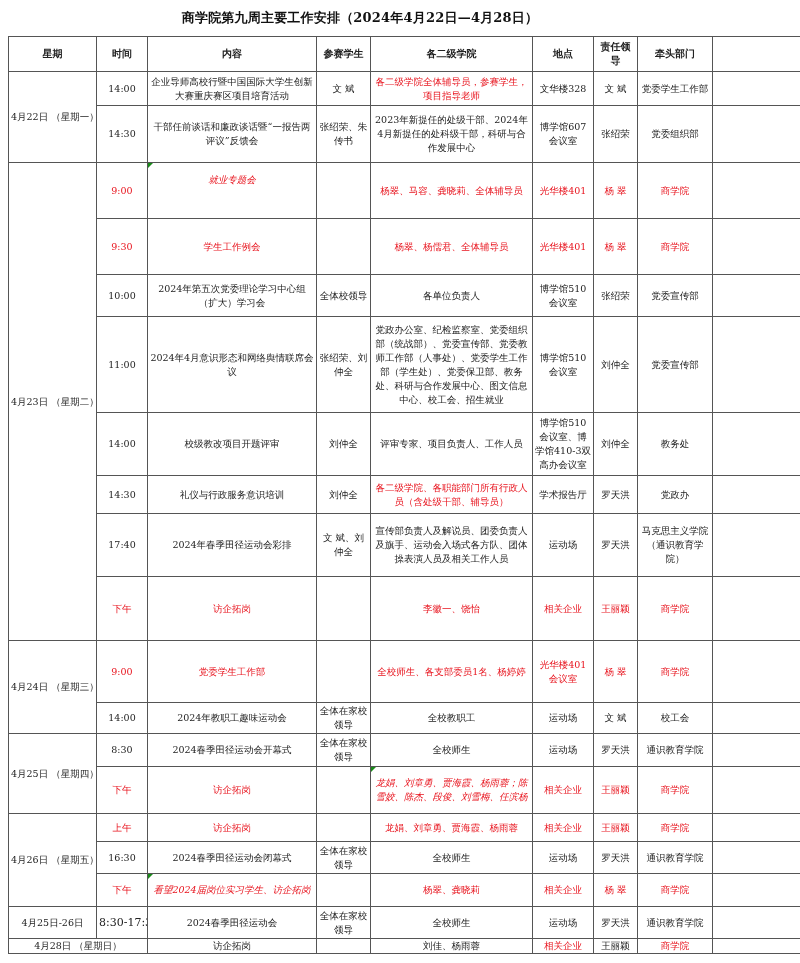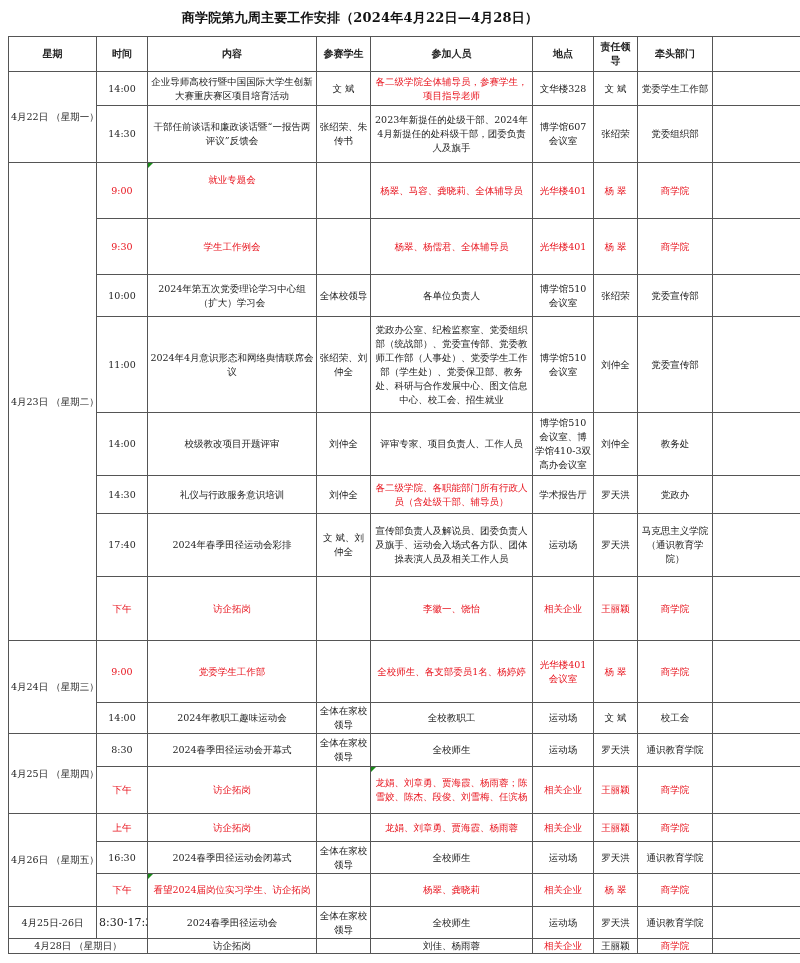--- a/index.html
+++ b/index.html
@@ -12,21 +12,21 @@
                 border-collapse: collapse; table-layout: fixed; }
   table.sched td, table.sched th {
     border: 1px solid #555; padding: 0 2px; text-align: center; vertical-align: middle;
     font-size: 9.5px; line-height: 14px; font-weight: normal; overflow: hidden;
     word-break: break-all;
   }
   table.sched th { font-weight: bold; font-size: 10px; }
   td.left { text-align: left; }
   td.day { text-align: left; padding-left: 2px; white-space: nowrap; }
   .red { color: #e8141e; font-weight: bold; }
-  .flag { position: relative; }
+  .flag { position: relative; font-style: italic; }
   .flag::before { content: ""; position: absolute; left: 0; top: 0; width: 0; height: 0;
                   border-top: 5px solid #1a8a1a; border-right: 5px solid transparent; }
 </style>
 </head>
 <body>
 
 <div class="title">商学院第九周主要工作安排（2024年4月22日—4月28日）</div>
 
 <table class="sched">
   <colgroup>
@@ -39,21 +39,21 @@
       <col style="width:44px">
       <col style="width:75px">
       <col style="width:96px">
   </colgroup>
   <tbody>
       <tr style="height:35px">
     <th>星期</th>
     <th>时间</th>
     <th>内容</th>
     <th>参赛学生</th>
-    <th>参加人员</th>
+    <th>各二级学院</th>
     <th>地点</th>
     <th>责任领导</th>
     <th>牵头部门</th>
     <th></th>
   </tr>
 
   <tr style="height:34px">
     <td class="day" rowspan="2">4月22日 （星期一）</td>
     <td>14:00</td>
     <td>企业导师高校行暨中国国际大学生创新大赛重庆赛区项目培育活动</td>
@@ -61,21 +61,21 @@
     <td class="red">各二级学院全体辅导员，参赛学生，项目指导老师</td>
     <td>文华楼328</td>
     <td>文 斌</td>
     <td>党委学生工作部</td>
     <td></td>
   </tr>
   <tr style="height:57px">
     <td>14:30</td>
     <td>干部任前谈话和廉政谈话暨“一报告两评议”反馈会</td>
     <td>张绍荣、朱传书</td>
-    <td>2023年新提任的处级干部、2024年4月新提任的处科级干部，团委负责人及旗手</td>
+    <td>2023年新提任的处级干部、2024年4月新提任的处科级干部，科研与合作发展中心</td>
     <td>博学馆607会议室</td>
     <td>张绍荣</td>
     <td>党委组织部</td>
     <td></td>
   </tr>
 
   <tr style="height:56px">
     <td class="day" rowspan="8">4月23日 （星期二）</td>
     <td class="red">9:00</td>
     <td class="red flag" style="vertical-align:top;padding-top:10px">就业专题会</td>

